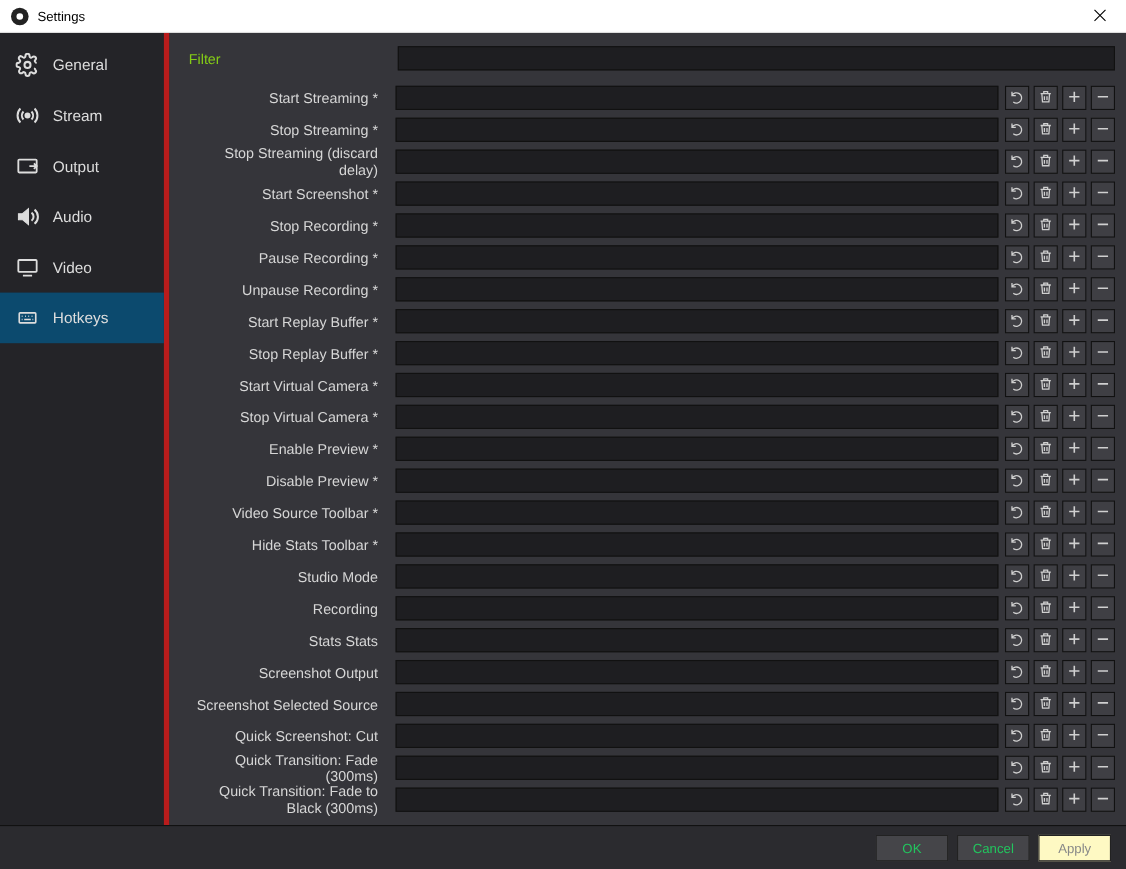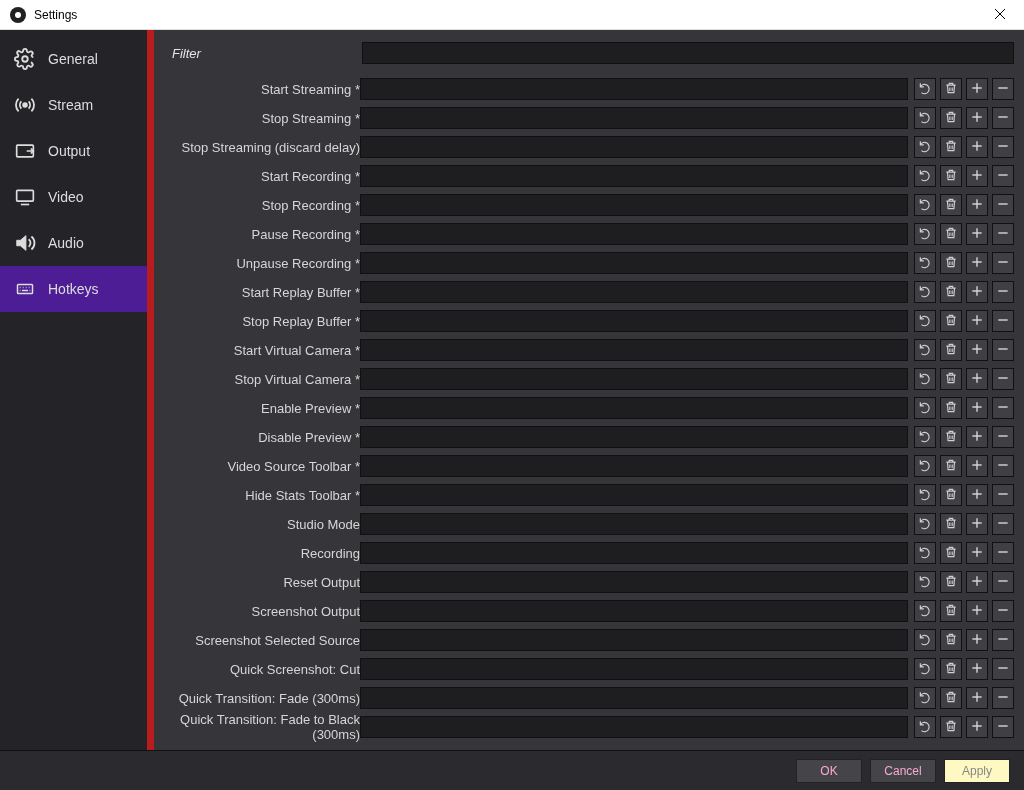--- a/index.html
+++ b/index.html
@@ -11,68 +11,68 @@
   padding: 0 10px; justify-content: space-between;
 }
 .titlebar-left { display: flex; align-items: center; gap: 8px; }
 .titlebar-icon { width: 16px; height: 16px; border-radius: 50%; background: #222; display:flex; align-items:center; justify-content:center;}
 .titlebar-icon::after { content:""; width:6px;height:6px;border-radius:50%;background:#fff;}
 .titlebar-title { font-size: 12px; color: #000; }
 .titlebar-close { font-size: 14px; color: #000; cursor: pointer; padding:4px 8px;}
 
 .content { display: flex; height: 720px; background: #2b2b2f; }
 .sidebar {
-  width: 154px; background: #242428; border-right: 7px solid #b91c1c;
+  width: 154px; background: #242428; border-right: 5px solid #b91c1c;
   padding-top: 6px;
 }
 .sidebar-item {
   display: flex; align-items: center; gap: 10px;
   padding: 12px 12px; color: #ddd; font-size: 14px; cursor: pointer;
 }
-.sidebar-item.active { background: #4c1d95; }
+.sidebar-item.active { background: #0c4a6e; }
 .sidebar-icon { width: 26px; height: 22px; display:flex; align-items:center; justify-content:center; color:#ddd; }
 
 .main {
   flex: 1; background: #35353a; display: flex; flex-direction: column;
   overflow: hidden;
 }
 .scroll-area {
   flex:1; overflow-y: scroll; padding: 12px 10px 12px 16px;
 }
 .scroll-area::-webkit-scrollbar { width: 14px; }
 .scroll-area::-webkit-scrollbar-track { background: #2b2b2f; }
 .scroll-area::-webkit-scrollbar-thumb { background: #555; border-radius: 2px; }
 
 .filter-row { display:flex; align-items:center; gap:10px; margin-bottom:14px; }
-.filter-label { color:#e5e5e5; font-size:13px; width:182px; text-align: left; padding-left: 2px; font-style: italic;}
+.filter-label { color:#84cc16; font-size:13px; width:182px; text-align: left; padding-left: 2px;}
 .filter-input {
   flex:1; height:22px; background:#1e1e21; border:1px solid #111; color:#ddd;
   padding:0 6px; font-size:13px;
 }
 
 .hk-row { display:flex; align-items:center; margin-bottom:7px; height:22px; }
-.hk-label { width:190px; text-align:right; color:#d6d6d6; font-size:13px; padding-right:0; }
+.hk-label { width:190px; text-align:right; color:#d6d6d6; font-size:13px; padding-right:16px; }
 .hk-input {
   flex:1; height:22px; background:#1e1e21; border:1px solid #111; color:#ddd;
 }
 .hk-actions { display:flex; gap:4px; padding-left:6px; }
 .hk-btn {
   width:22px; height:22px; background:#3f3f44; border:1px solid #111;
   display:flex; align-items:center; justify-content:center;
   color:#d0d0d0; cursor:pointer; font-size:14px;
 }
 .hk-btn svg { width:14px; height:14px; }
 
 .bottombar {
   height: 40px; background: #2b2b2f; border-top:1px solid #111;
   display:flex; justify-content:flex-end; align-items:center; gap:8px;
   padding: 0 14px;
 }
 .bottom-btn {
-  min-width:66px; height:24px; background:#454549; color:#f9a8d4;
+  min-width:66px; height:24px; background:#454549; color:#22c55e;
   border:1px solid #222; font-size:12px; cursor:pointer;
   display:flex; align-items:center; justify-content:center; padding:0 12px;
 }
 .bottom-btn.disabled { color:#888; background:#fef9c3; }
 </style>
 </head>
 <body>
 
 <div class="titlebar">
   <div class="titlebar-left">
@@ -114,36 +114,36 @@
         <svg viewBox="0 0 24 24" width="24" height="20" fill="none" stroke="#ddd" stroke-width="2">
             <rect x="2" y="5" width="20" height="14" rx="1"></rect>
             <path d="M14 12h8M19 9l3 3-3 3"></path>
           </svg>
       </span>
       <span>Output</span>
     </div>
 
     <div class="sidebar-item">
       <span class="sidebar-icon">
+        <svg viewBox="0 0 24 24" width="22" height="22" fill="#ddd" stroke="#ddd" stroke-width="1">
+            <path d="M3 9v6h4l6 5V4L7 9H3z"></path>
+            <path d="M16 8a5 5 0 0 1 0 8M19 5a9 9 0 0 1 0 14" fill="none" stroke-width="2"></path>
+          </svg>
+      </span>
+      <span>Audio</span>
+    </div>
+
+    <div class="sidebar-item">
+      <span class="sidebar-icon">
         <svg viewBox="0 0 24 24" width="24" height="20" fill="none" stroke="#ddd" stroke-width="2">
             <rect x="2" y="4" width="20" height="13" rx="1"></rect>
             <path d="M7 21h10"></path>
           </svg>
       </span>
       <span>Video</span>
-    </div>
-
-    <div class="sidebar-item">
-      <span class="sidebar-icon">
-        <svg viewBox="0 0 24 24" width="22" height="22" fill="#ddd" stroke="#ddd" stroke-width="1">
-            <path d="M3 9v6h4l6 5V4L7 9H3z"></path>
-            <path d="M16 8a5 5 0 0 1 0 8M19 5a9 9 0 0 1 0 14" fill="none" stroke-width="2"></path>
-          </svg>
-      </span>
-      <span>Audio</span>
     </div>
 
     <div class="sidebar-item active">
       <span class="sidebar-icon">
         <svg viewBox="0 0 24 24" width="26" height="18" fill="none" stroke="#ddd" stroke-width="2">
             <rect x="2" y="6" width="20" height="12" rx="1"></rect>
             <path d="M5 10h1M9 10h1M13 10h1M17 10h1M5 14h1M8 14h8M18 14h1"></path>
           </svg>
       </span>
       <span>Hotkeys</span>
@@ -230,21 +230,21 @@
                   </svg></span>
               </div>
               <div class="hk-btn">
                 <span><svg viewBox="0 0 24 24" fill="none" stroke="#d0d0d0" stroke-width="2.5">
                     <path d="M4 12h16"></path>
                   </svg></span>
               </div>
             </div>
           </div>
           <div class="hk-row">
-            <div class="hk-label">Start Recording *</div>
+            <div class="hk-label">Start Screenshot *</div>
             <input class="hk-input" style="">
             <div class="hk-actions">
               <div class="hk-btn">
                 <span><svg viewBox="0 0 24 24" fill="none" stroke="#d0d0d0" stroke-width="2">
                     <path d="M4 10a8 8 0 1 1 2 10M4 4v6h6"></path>
                   </svg></span>
               </div>
               <div class="hk-btn">
                 <span><svg viewBox="0 0 24 24" fill="none" stroke="#d0d0d0" stroke-width="2">
                     <path d="M4 7h16M9 7V4h6v3M6 7l1 13h10l1-13M10 11v6M14 11v6"></path>
@@ -594,21 +594,21 @@
                   </svg></span>
               </div>
               <div class="hk-btn">
                 <span><svg viewBox="0 0 24 24" fill="none" stroke="#d0d0d0" stroke-width="2.5">
                     <path d="M4 12h16"></path>
                   </svg></span>
               </div>
             </div>
           </div>
           <div class="hk-row">
-            <div class="hk-label">Reset Output</div>
+            <div class="hk-label">Stats Stats</div>
             <input class="hk-input" style="">
             <div class="hk-actions">
               <div class="hk-btn">
                 <span><svg viewBox="0 0 24 24" fill="none" stroke="#d0d0d0" stroke-width="2">
                     <path d="M4 10a8 8 0 1 1 2 10M4 4v6h6"></path>
                   </svg></span>
               </div>
               <div class="hk-btn">
                 <span><svg viewBox="0 0 24 24" fill="none" stroke="#d0d0d0" stroke-width="2">
                     <path d="M4 7h16M9 7V4h6v3M6 7l1 13h10l1-13M10 11v6M14 11v6"></path>

